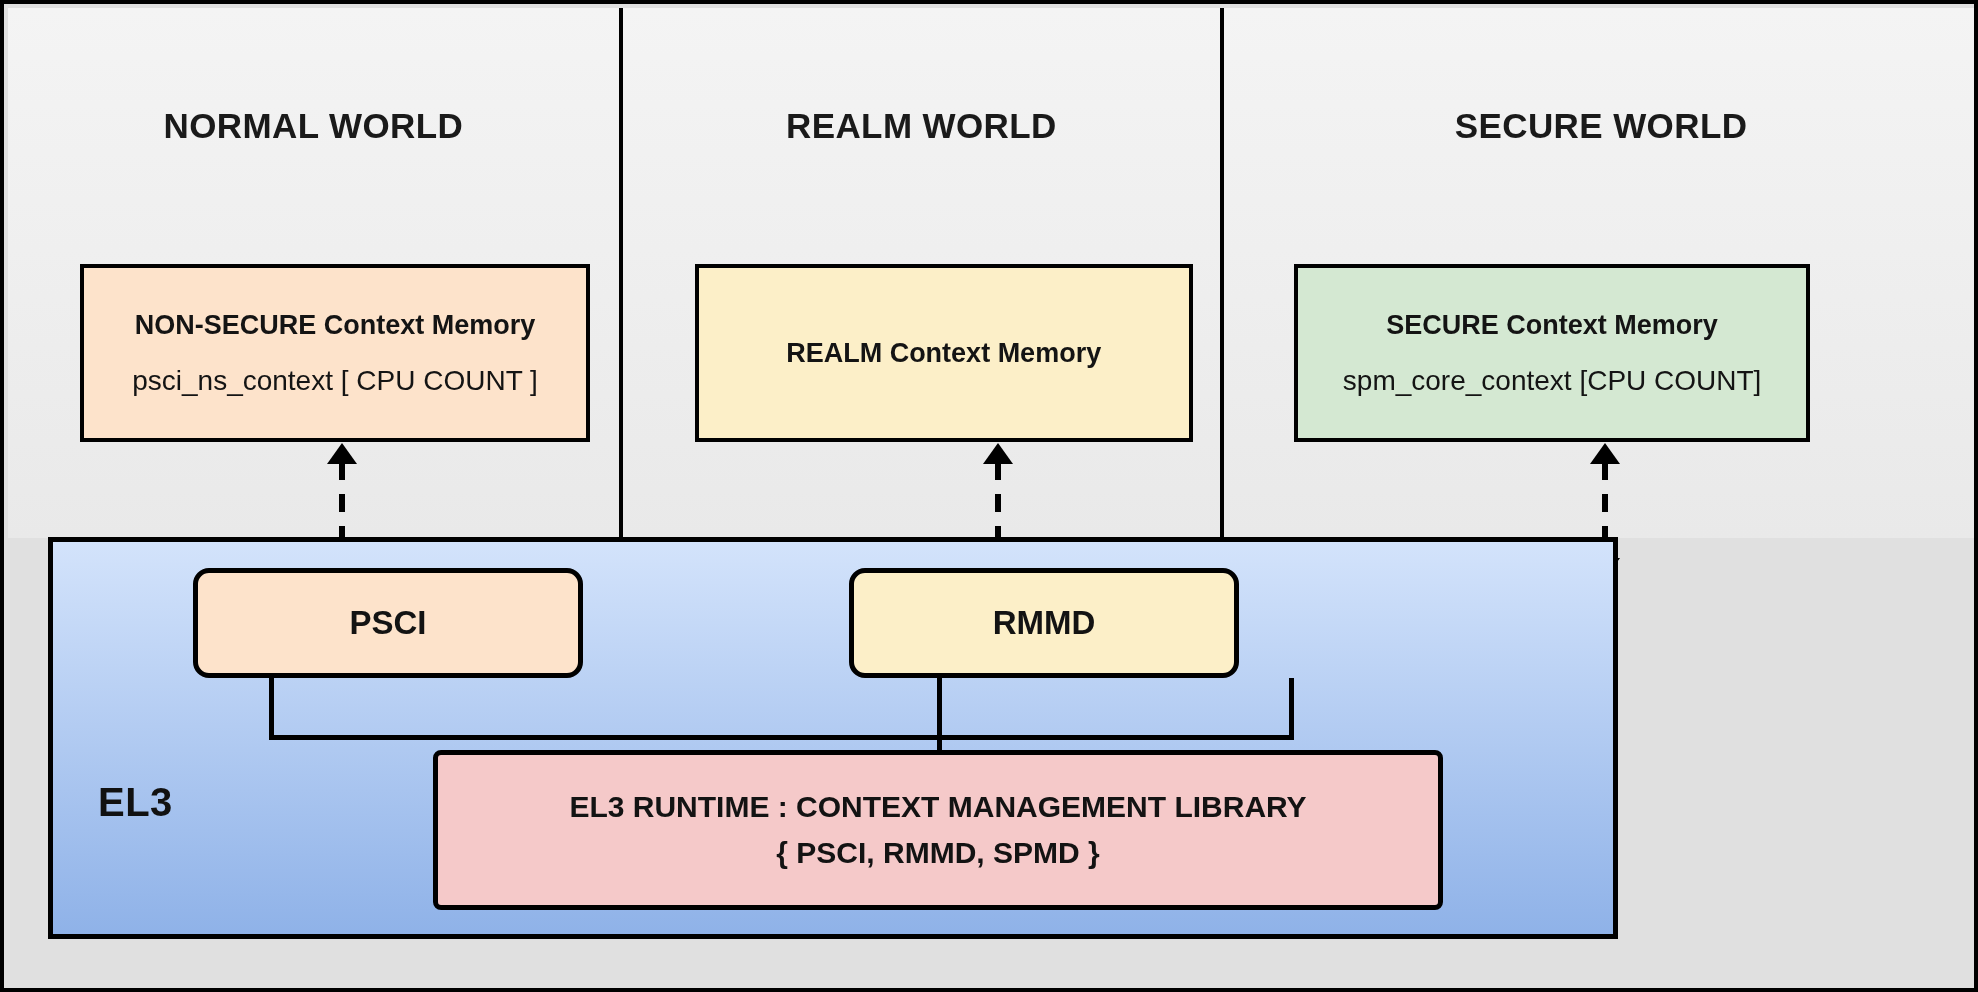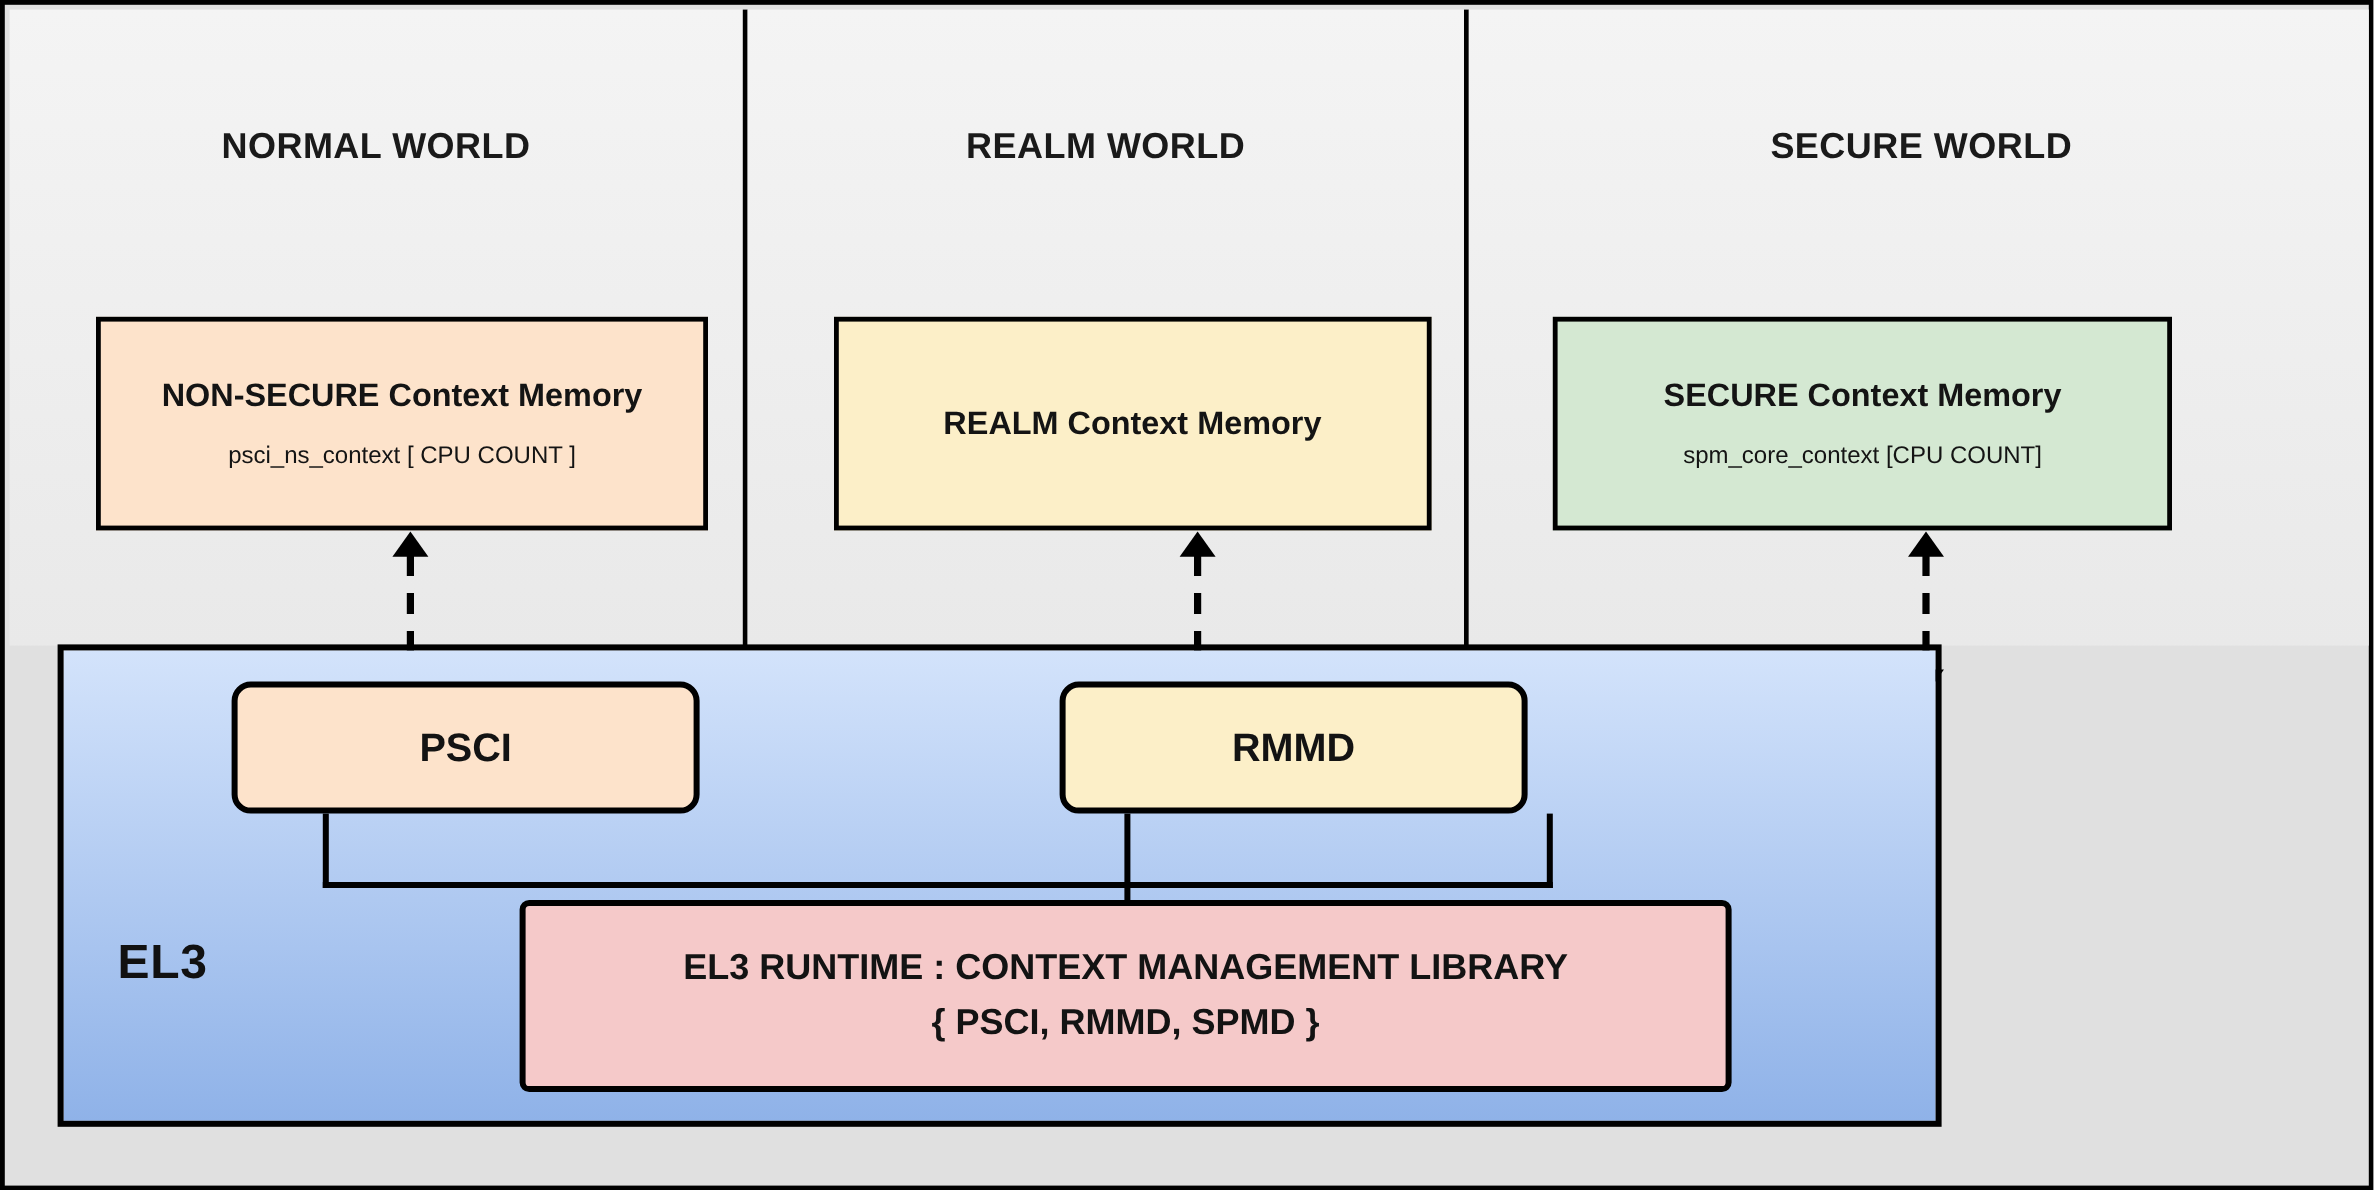--- a/index.html
+++ b/index.html
@@ -38,21 +38,21 @@
   }
   .world-col.divider-right {
     border-right: 4px solid #000000;
   }
   .world-title {
     position: absolute;
     left: 0;
     right: 0;
     top: 98px;
     text-align: center;
-    font-size: 30px;
+    font-size: 35px;
     font-weight: bold;
     color: #1a1a1a;
     letter-spacing: 0.4px;
   }
 
   .ctx-box {
     position: absolute;
     top: 256px;
     height: 178px;
     border: 4px solid #000000;
@@ -63,21 +63,21 @@
     justify-content: center;
     gap: 24px;
   }
   .ctx-box .ctx-title {
     font-size: 27px;
     font-weight: bold;
     color: #141414;
     text-align: center;
   }
   .ctx-box .ctx-sub {
-    font-size: 20px;
+    font-size: 28px;
     font-weight: normal;
     color: #141414;
     text-align: center;
   }
 
   .ctx-ns    { background: #fde3cb; left: 72px;  width: 510px; }
   .ctx-realm { background: #fcefc8; left: 72px;  width: 498px; }
   .ctx-sec   { background: #d4e8d2; left: 70px;  width: 516px; }
 
   
@@ -129,21 +129,21 @@
     box-sizing: border-box;
     display: flex;
     align-items: center;
     justify-content: center;
     font-size: 33px;
     font-weight: bold;
     color: #131313;
     margin-left: 40px;
   }
   .svc-psci { background: #fde3cb; left: 100px;  width: 390px; }
-  .svc-rmmd { background: #fcefc8; left: 790px;  width: 390px; }
+  .svc-rmmd { background: #fcefc8; left: 756px;  width: 390px; }
   .svc-spmd { background: #d4e8d2; left: 1355px; width: 400px; }
 
   
   .bus-line {
     position: absolute;
     background: #000000;
   }
 
   .runtime-box {
     position: absolute;

